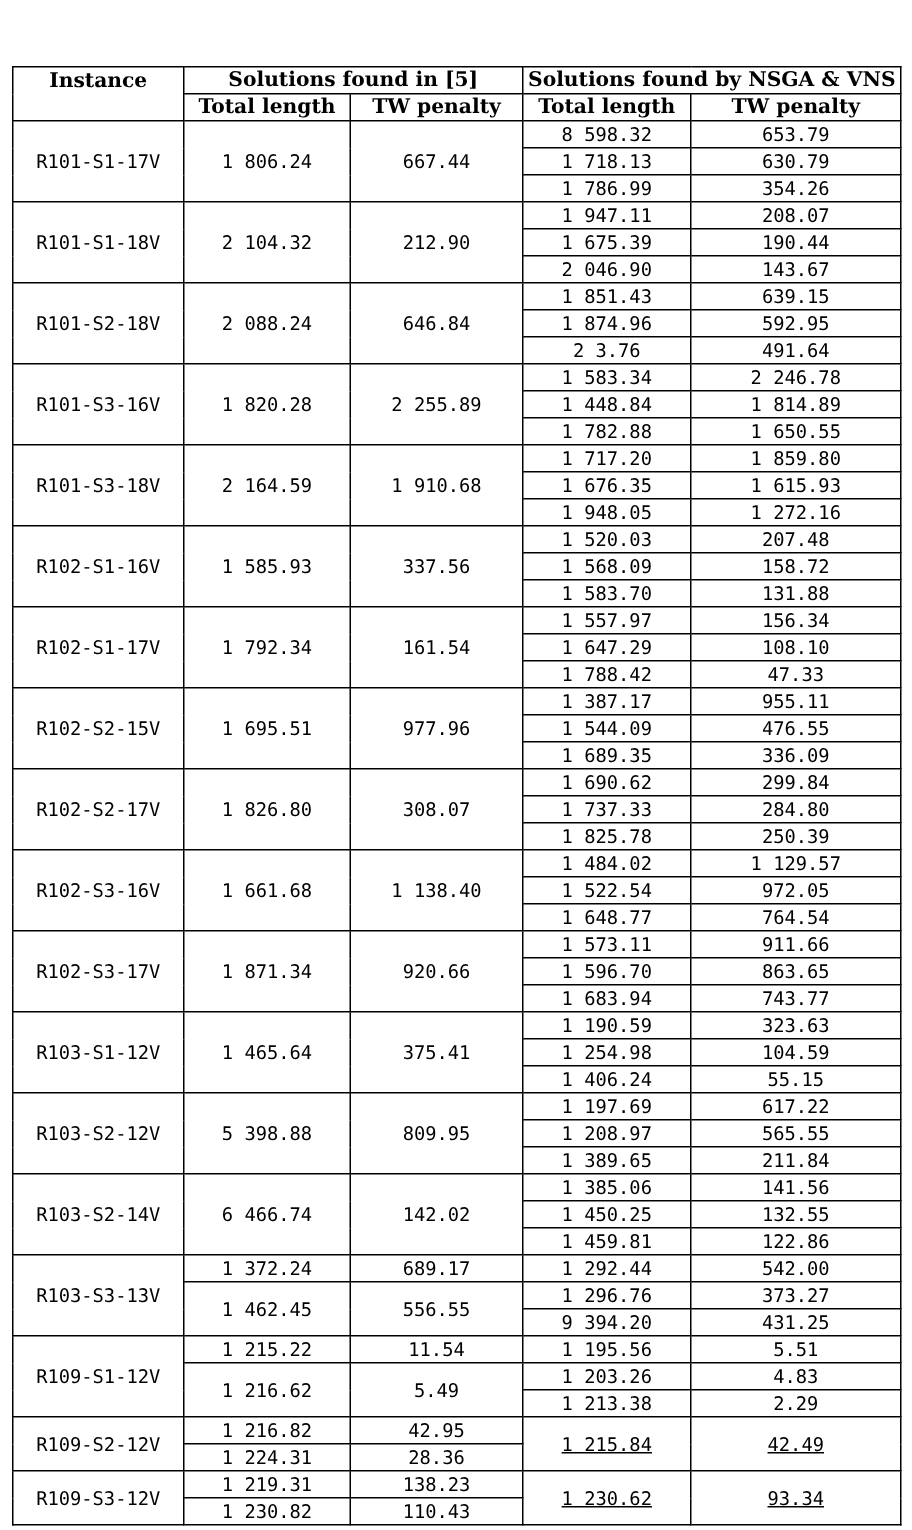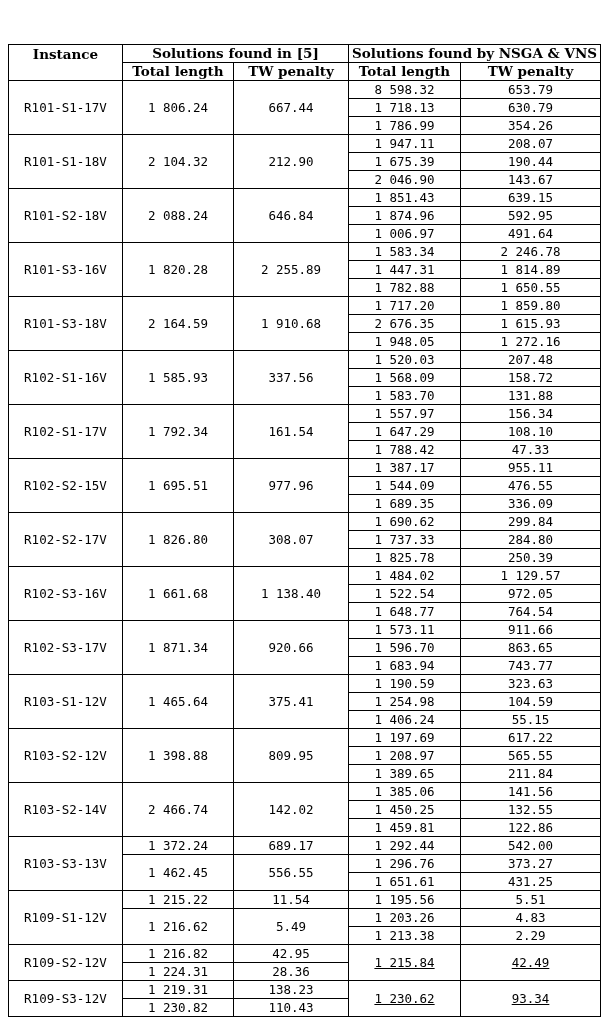--- a/index.html
+++ b/index.html
@@ -121,47 +121,47 @@
           <td rowspan="3" class="va-top">2 088.24</td>
           <td rowspan="3" class="va-top">646.84</td>
           <td class="">1 851.43</td>
           <td class="">639.15</td>
         </tr>
         <tr>
           <td class="">1 874.96</td>
           <td class="">592.95</td>
         </tr>
         <tr>
-          <td class="">1 006.97</td>
+          <td class="">2 3.76</td>
           <td class="">491.64</td>
         </tr>
         <tr>
           <td rowspan="3" class="cell-instance">R101-S3-16V</td>
           <td rowspan="3" class="va-top">1 820.28</td>
           <td rowspan="3" class="va-top">2 255.89</td>
           <td class="">1 583.34</td>
           <td class="">2 246.78</td>
         </tr>
         <tr>
-          <td class="">1 447.31</td>
+          <td class="">1 448.84</td>
           <td class="">1 814.89</td>
         </tr>
         <tr>
           <td class="">1 782.88</td>
           <td class="">1 650.55</td>
         </tr>
         <tr>
           <td rowspan="3" class="cell-instance">R101-S3-18V</td>
           <td rowspan="3" class="va-top">2 164.59</td>
           <td rowspan="3" class="va-top">1 910.68</td>
           <td class="">1 717.20</td>
           <td class="">1 859.80</td>
         </tr>
         <tr>
-          <td class="">2 676.35</td>
+          <td class="">1 676.35</td>
           <td class="">1 615.93</td>
         </tr>
         <tr>
           <td class="">1 948.05</td>
           <td class="">1 272.16</td>
         </tr>
         <tr>
           <td rowspan="3" class="cell-instance">R102-S1-16V</td>
           <td rowspan="3" class="va-top">1 585.93</td>
           <td rowspan="3" class="va-top">337.56</td>
@@ -261,36 +261,36 @@
         <tr>
           <td class="">1 254.98</td>
           <td class="">104.59</td>
         </tr>
         <tr>
           <td class="">1 406.24</td>
           <td class="">55.15</td>
         </tr>
         <tr>
           <td rowspan="3" class="cell-instance">R103-S2-12V</td>
-          <td rowspan="3" class="va-top">1 398.88</td>
+          <td rowspan="3" class="va-top">5 398.88</td>
           <td rowspan="3" class="va-top">809.95</td>
           <td class="">1 197.69</td>
           <td class="">617.22</td>
         </tr>
         <tr>
           <td class="">1 208.97</td>
           <td class="">565.55</td>
         </tr>
         <tr>
           <td class="">1 389.65</td>
           <td class="">211.84</td>
         </tr>
         <tr>
           <td rowspan="3" class="cell-instance">R103-S2-14V</td>
-          <td rowspan="3" class="va-top">2 466.74</td>
+          <td rowspan="3" class="va-top">6 466.74</td>
           <td rowspan="3" class="va-top">142.02</td>
           <td class="">1 385.06</td>
           <td class="">141.56</td>
         </tr>
         <tr>
           <td class="">1 450.25</td>
           <td class="">132.55</td>
         </tr>
         <tr>
           <td class="">1 459.81</td>
@@ -303,21 +303,21 @@
           <td class="">1 292.44</td>
           <td class="">542.00</td>
         </tr>
         <tr>
           <td rowspan="2" class="va-top">1 462.45</td>
           <td rowspan="2" class="va-top">556.55</td>
           <td class="">1 296.76</td>
           <td class="">373.27</td>
         </tr>
         <tr>
-          <td class="">1 651.61</td>
+          <td class="">9 394.20</td>
           <td class="">431.25</td>
         </tr>
         <tr>
           <td rowspan="3" class="cell-instance">R109-S1-12V</td>
           <td class="">1 215.22</td>
           <td class="">11.54</td>
           <td class="">1 195.56</td>
           <td class="">5.51</td>
         </tr>
         <tr>

